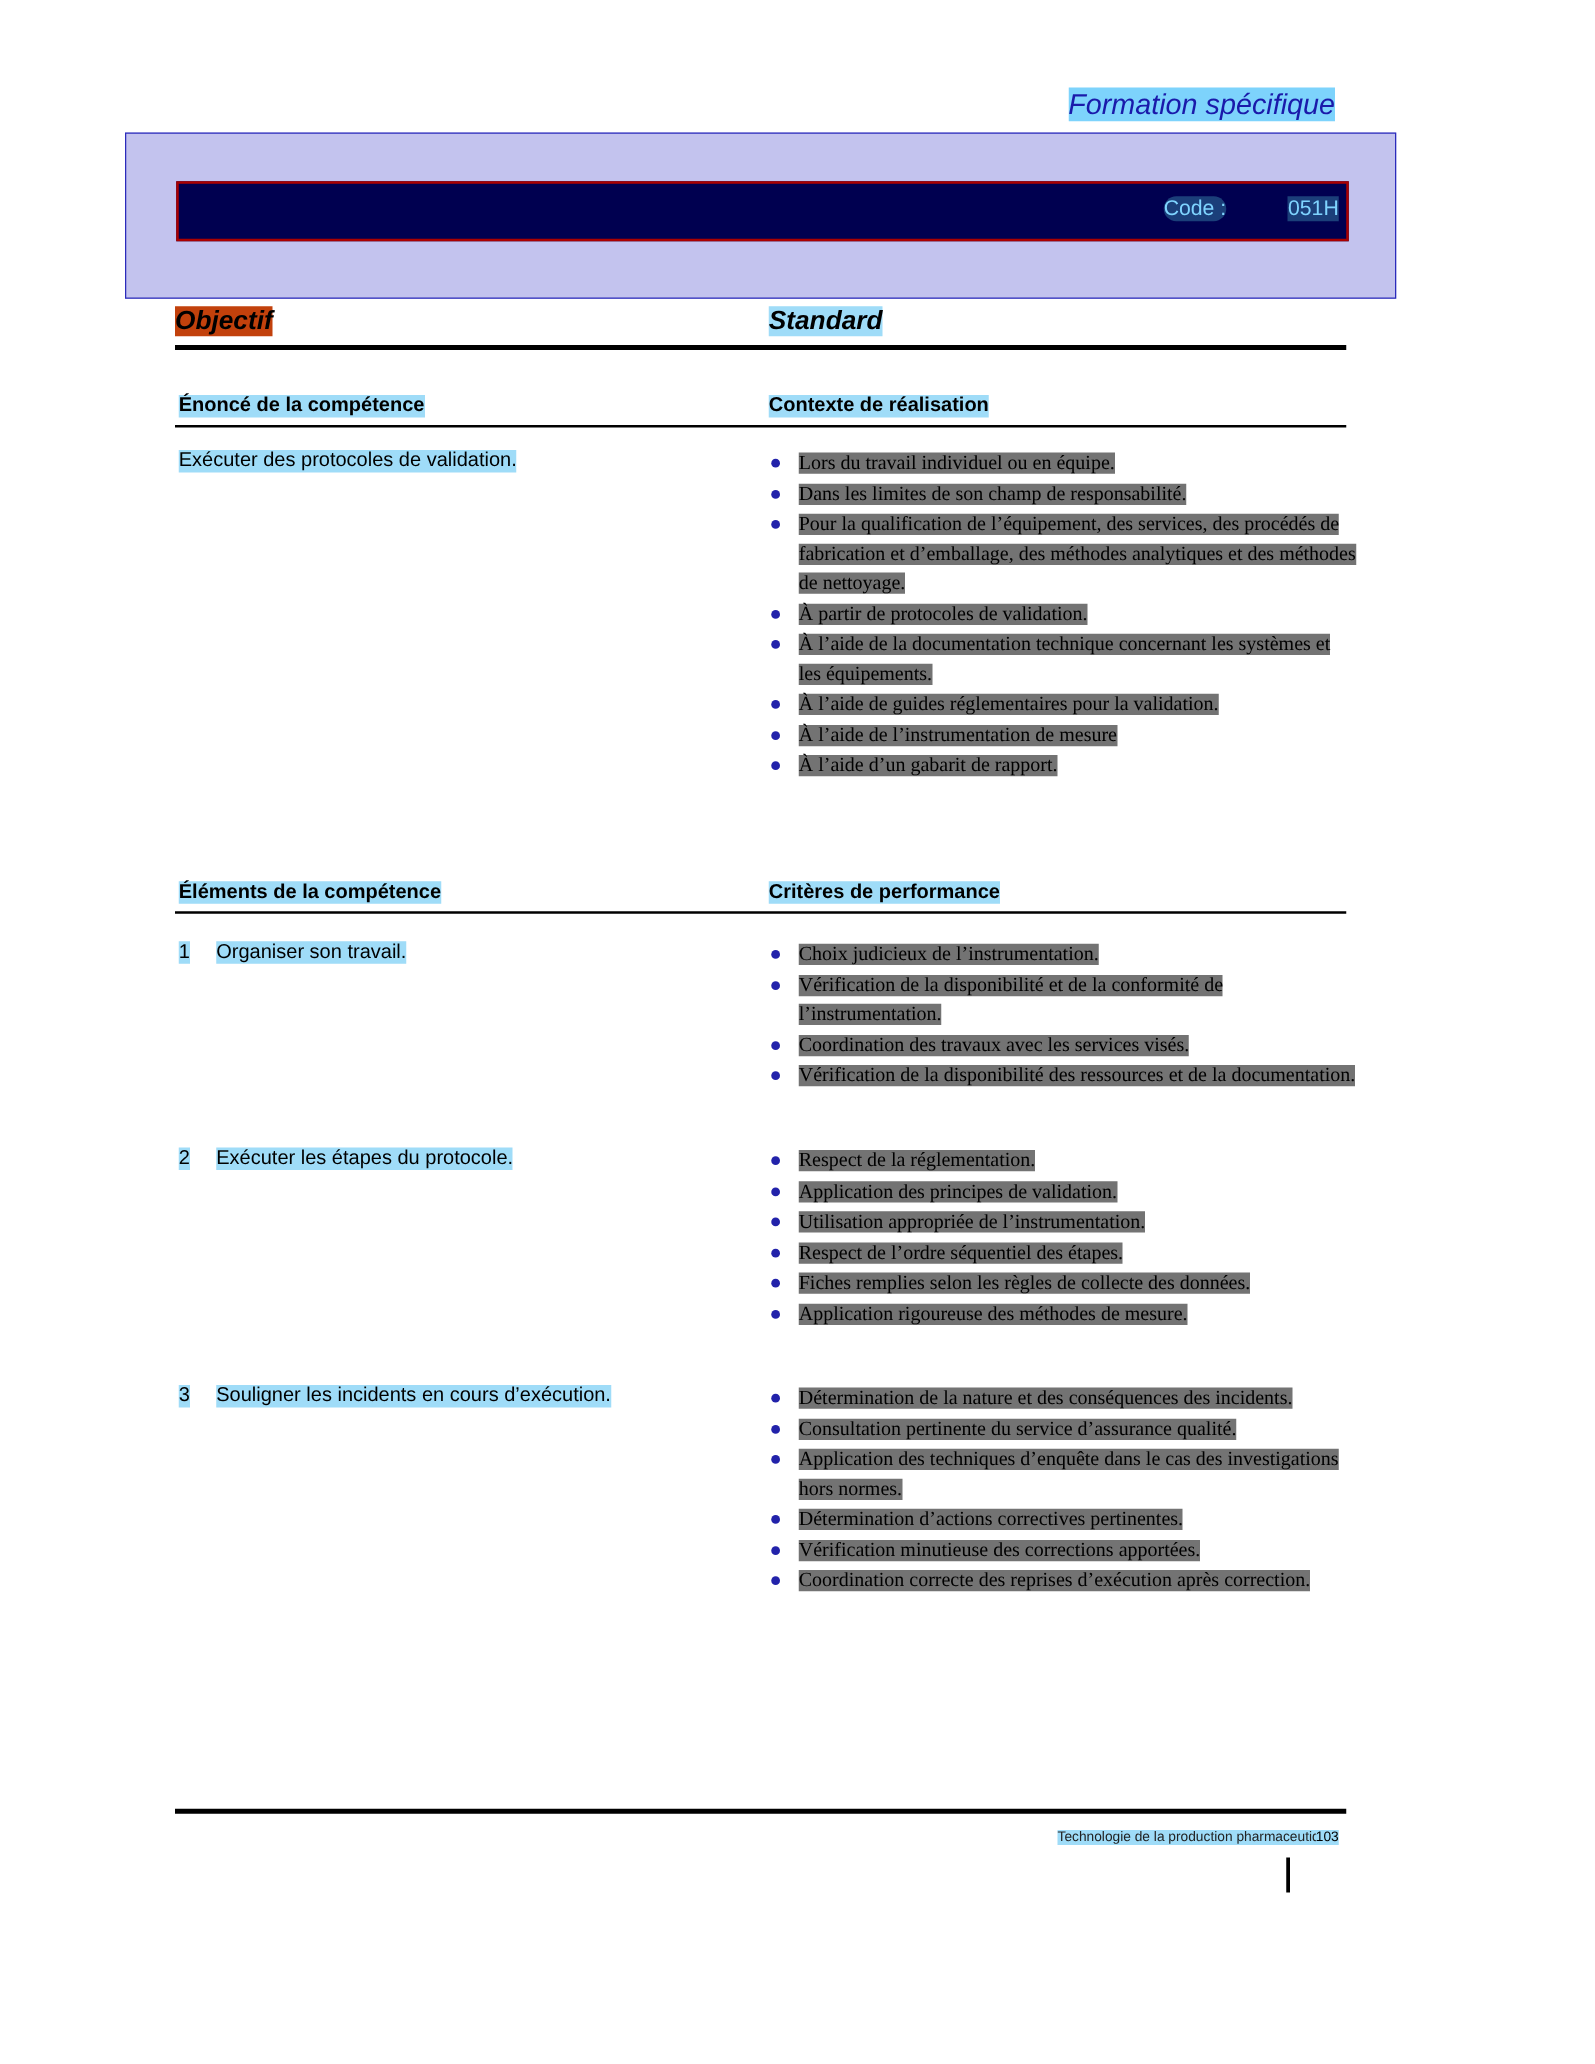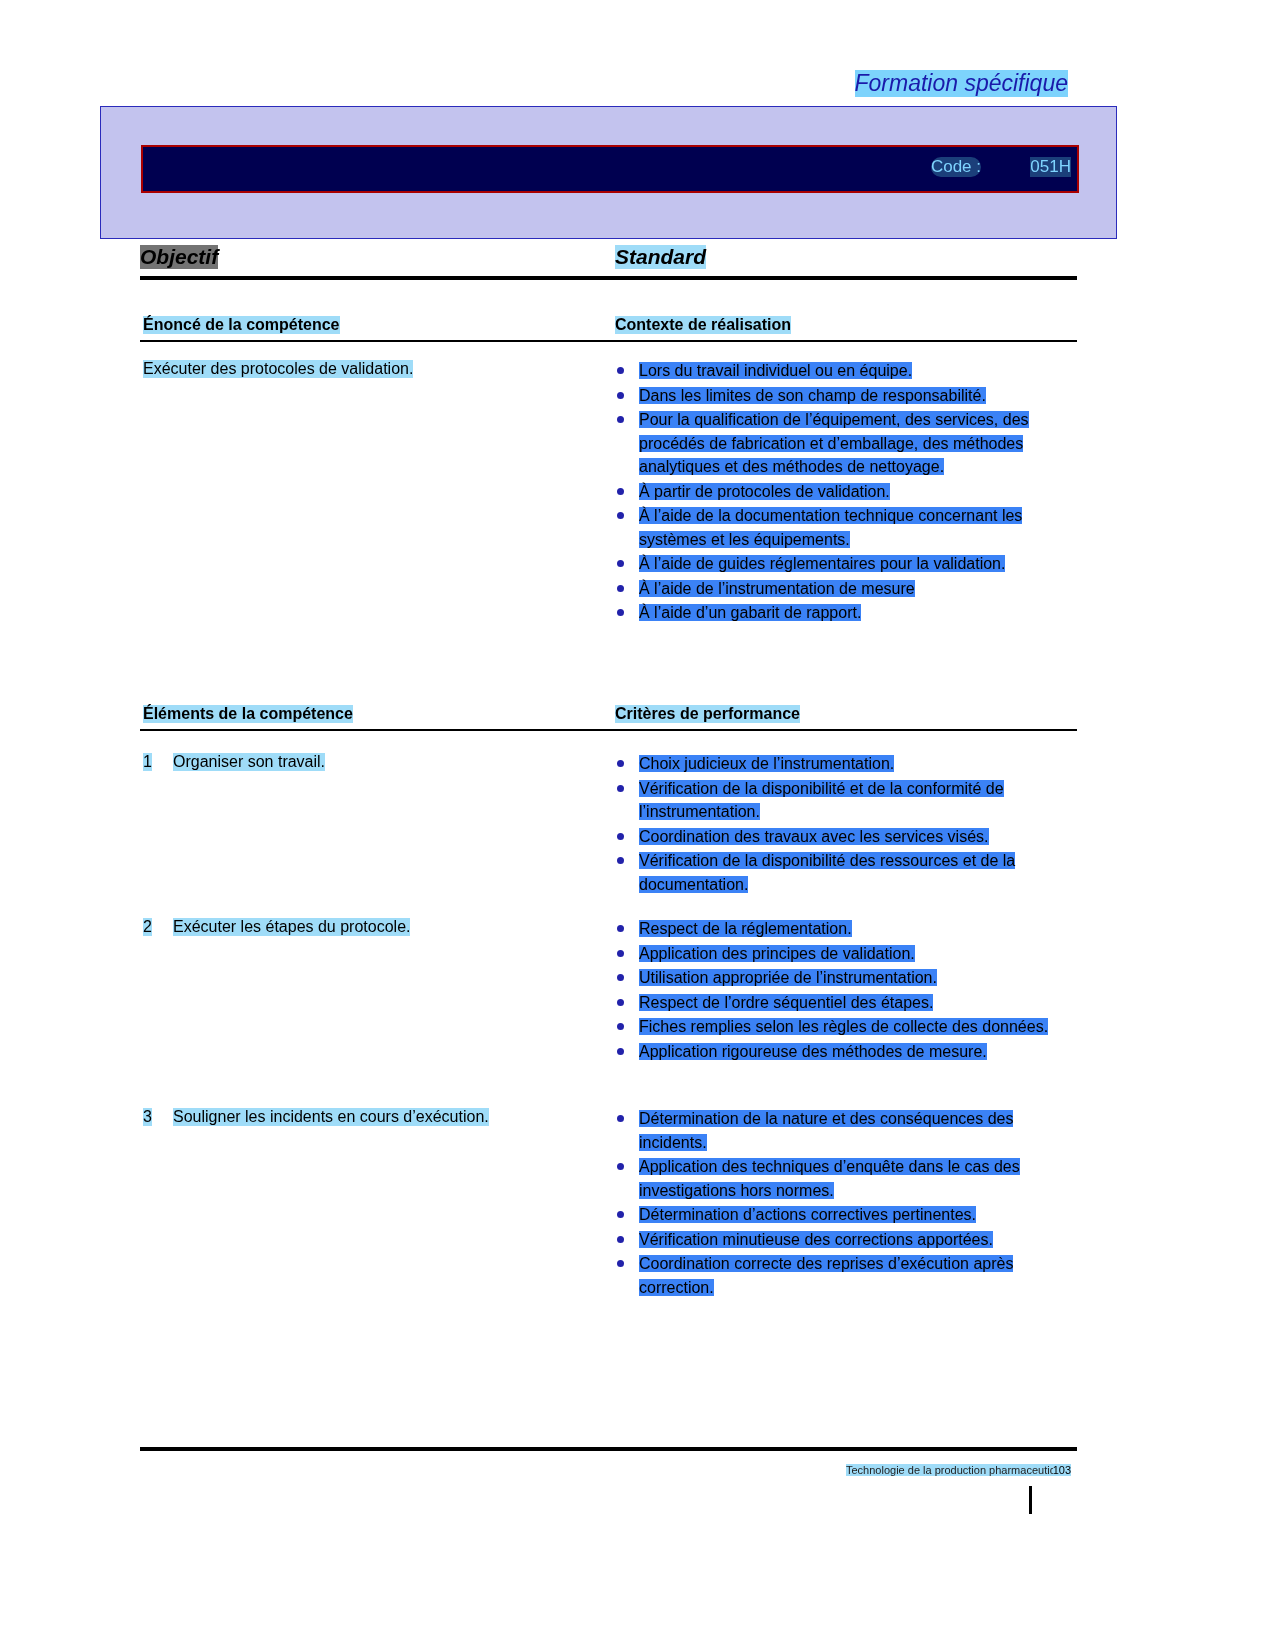--- a/index.html
+++ b/index.html
@@ -80,21 +80,21 @@
     height: 30px;
   }
   .title-objectif {
     position: absolute;
     left: 0;
     top: 0;
     font-size: 21px;
     font-weight: bold;
     font-style: italic;
     color: #000000;
-    background: #737373;
+    background: #c2410c;
   }
   .title-standard {
     position: absolute;
     left: 475px;
     top: 0;
     font-size: 21px;
     font-weight: bold;
     font-style: italic;
     color: #000000;
     background: #9fdcf8;
@@ -175,23 +175,24 @@
   ul.bul li .dot {
     position: absolute;
     left: 2px;
     top: 8px;
     width: 7px;
     height: 7px;
     background: #2222aa;
     border-radius: 50%;
   }
   ul.bul li .t {
-    background: #3b82f6;
+    background: #737373;
     display: inline;
     box-decoration-break: clone;
+    font-family: Liberation Serif, serif;
     -webkit-box-decoration-break: clone;
   }
   
   .footer-rule {
     position: absolute;
     left: 140px;
     top: 1447px;
     width: 937px;
     height: 4px;
     background: #000000;
@@ -300,20 +301,21 @@
 
   <div class="left-col" style="top:1108px;">
     <div class="left-item">
       <span class="num">3</span>
       <span class="txt">Souligner les incidents en cours d’exécution.</span>
     </div>
   </div>
   <div class="right-col" style="top:1107px;">
     <ul class="bul">
       <li><span class="dot"></span><span class="t">Détermination de la nature et des conséquences des incidents.</span></li>
+      <li><span class="dot"></span><span class="t">Consultation pertinente du service d’assurance qualité.</span></li>
       <li><span class="dot"></span><span class="t">Application des techniques d’enquête dans le cas des investigations hors normes.</span></li>
       <li><span class="dot"></span><span class="t">Détermination d’actions correctives pertinentes.</span></li>
       <li><span class="dot"></span><span class="t">Vérification minutieuse des corrections apportées.</span></li>
       <li><span class="dot"></span><span class="t">Coordination correcte des reprises d’exécution après correction.</span></li>
     </ul>
   </div>
 
   <div class="footer-rule"></div>
   <div class="footer-text">Technologie de la production pharmaceutique</div>
   <div class="footer-page">103</div>

